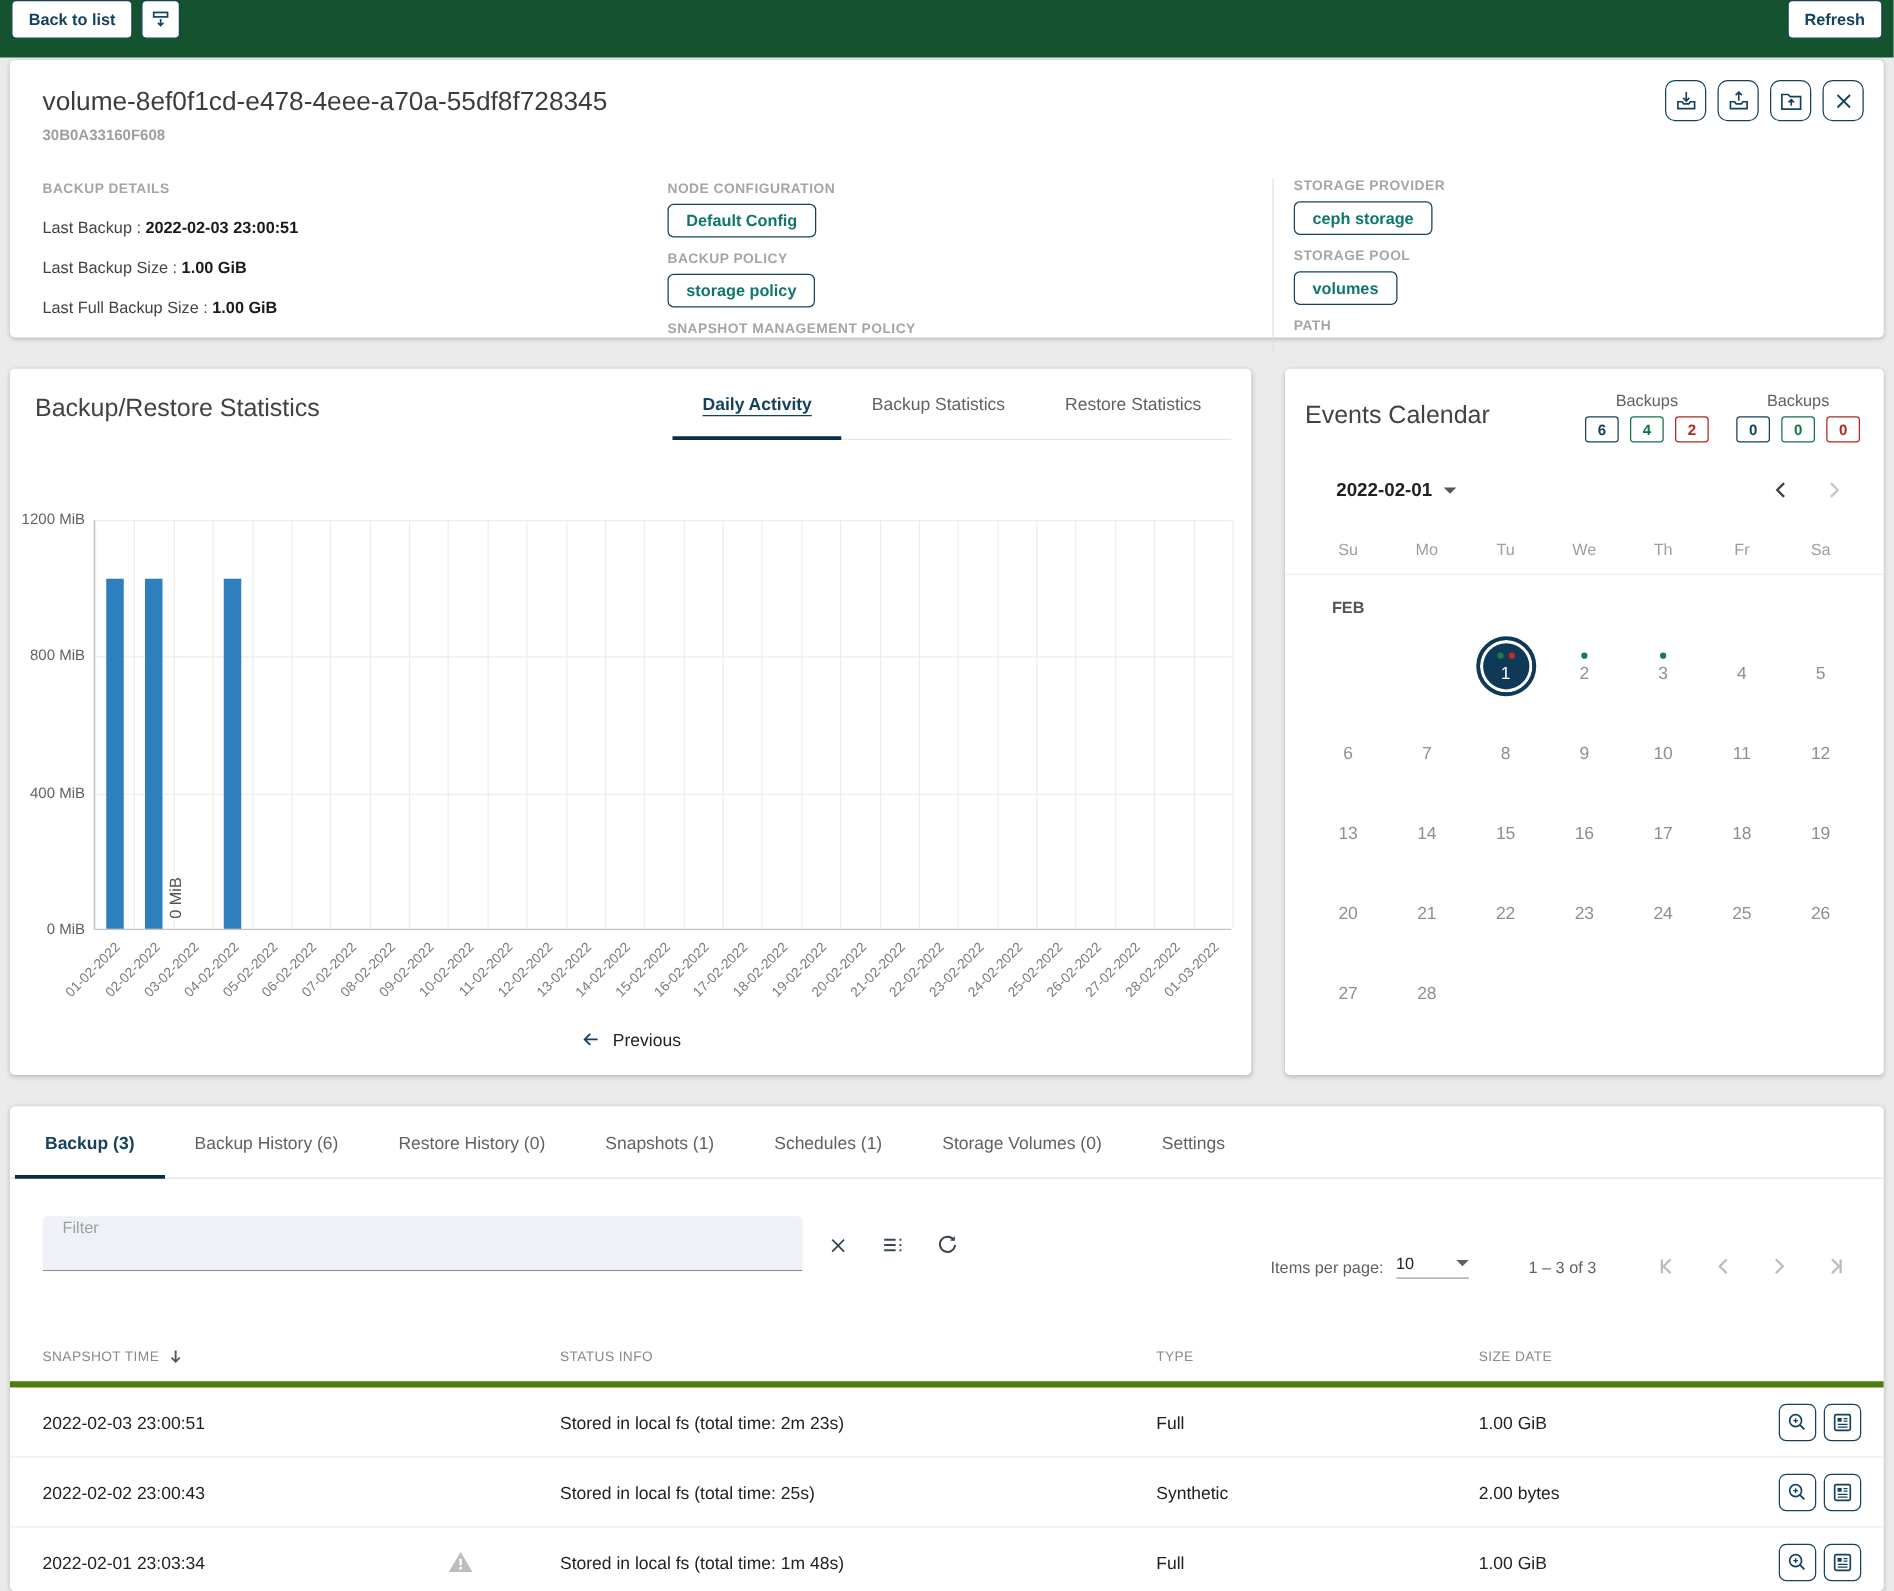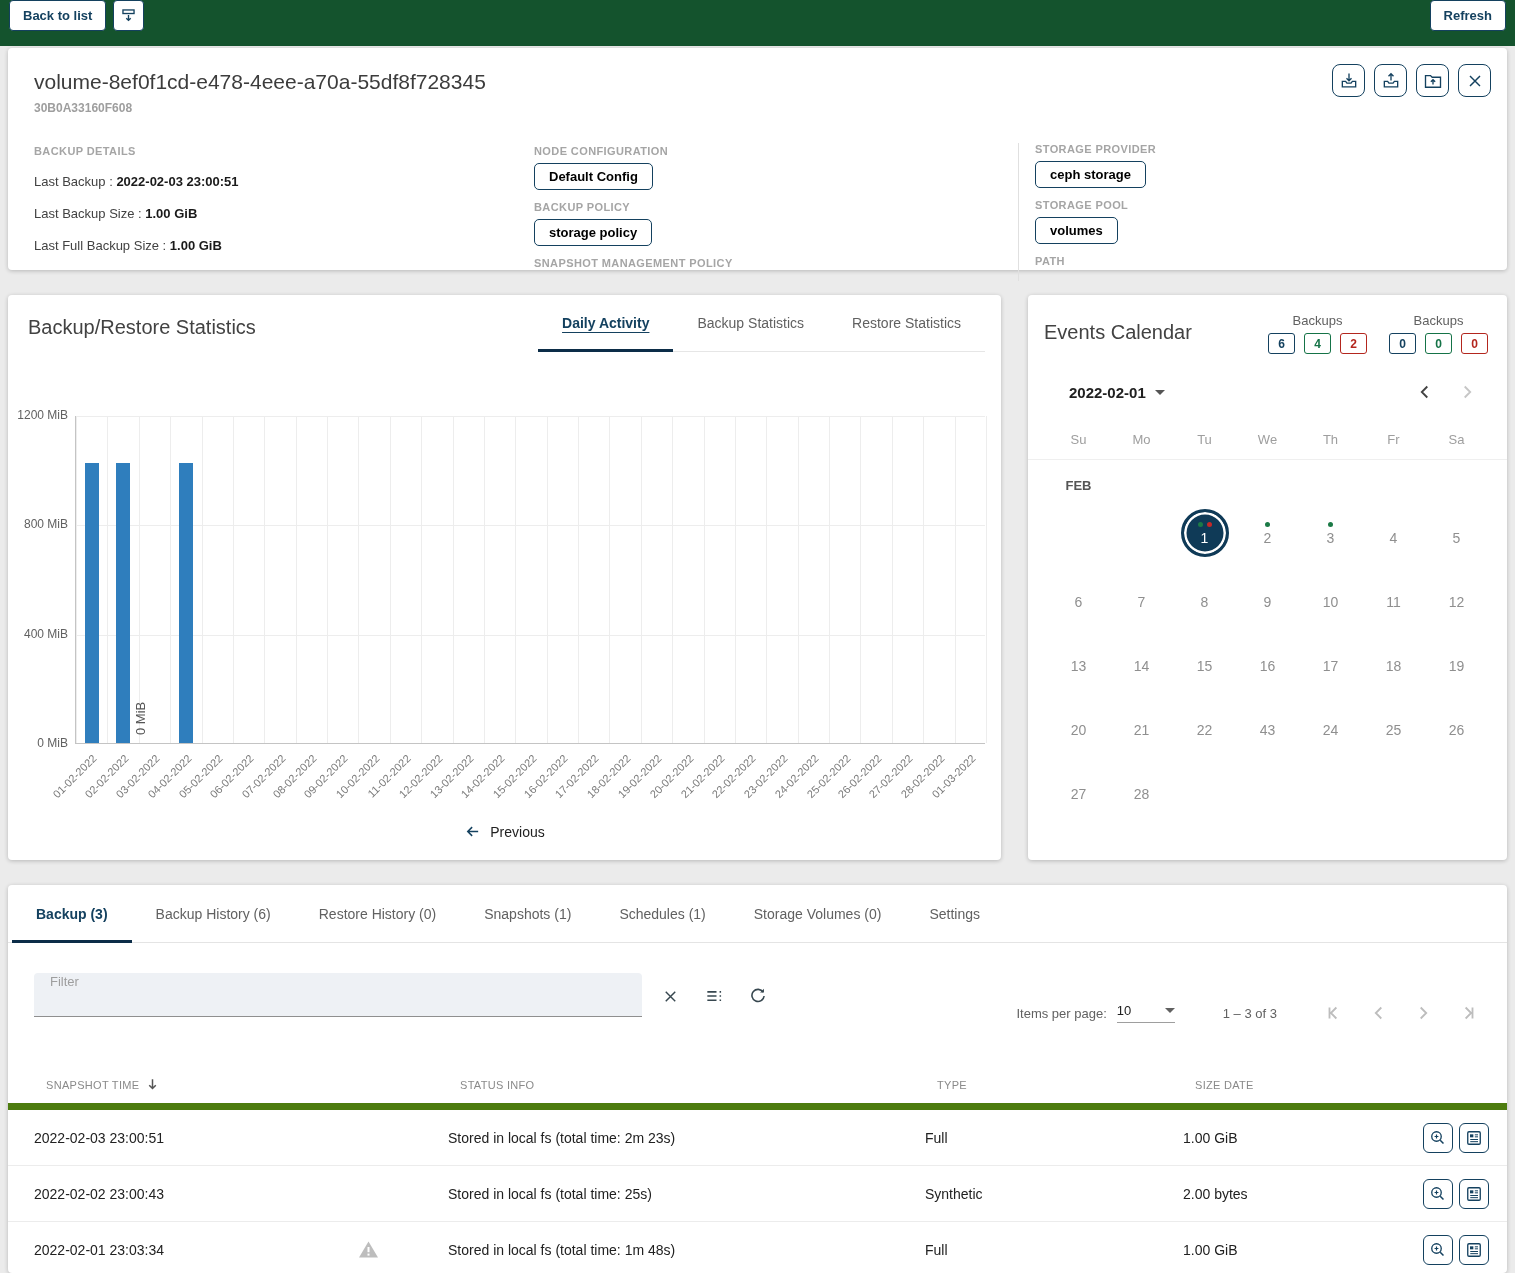--- a/index.html
+++ b/index.html
@@ -31,21 +31,21 @@
   .action-btn{width:33px;height:33px;border:1.5px solid #14415f;border-radius:8px;background:#fff;
               display:flex;align-items:center;justify-content:center;cursor:pointer}
   .vol-id{padding:0 26px;font-size:12px;font-weight:bold;color:#9e9e9e;margin-top:4px}
   .vol-cols{display:flex;padding:30px 26px 0}
   .col-backup-details{width:500px}
   .col-node{width:484px}
   .col-storage{border-left:1px solid #e0e0e0;padding-left:16px;flex:1;margin-top:-2px;padding-bottom:14px}
   .sec-label{font-size:11px;font-weight:bold;color:#a5a5a5;letter-spacing:.4px}
   .detail-row{font-size:13px;color:#424242;margin-top:17px}
   .detail-row b{color:#1a1a1a}
-  .chip{display:inline-block;border:1.5px solid #14415f;border-radius:5px;color:#000000;font-weight:bold;
+  .chip{display:inline-block;border:1.5px solid #14415f;border-radius:5px;color:#0f766e;font-weight:bold;
         font-size:13px;padding:5px 14px;margin:6px 0 9px;cursor:pointer;background:#fff}
   .mt8{margin-top:2px}
 
   
   .stats-head{display:flex;align-items:stretch;height:57px;padding:0 16px 0 20px}
   .stats-title{font-size:20px;font-weight:normal;color:#424242;align-self:center;margin:8px 0 0}
   .stats-tabs{margin-left:auto;display:flex;border-bottom:1px solid #e6e6e6}
   .tab{position:relative;display:flex;align-items:center;padding:0 24px;font-size:14px;color:#616161;cursor:pointer}
   .tab.active{color:#14415f;font-weight:bold;text-decoration:underline;text-underline-offset:4px}
   .tab.active::after{content:"";position:absolute;left:0;right:0;bottom:-1px;height:3px;background:#0c2d48}
@@ -102,21 +102,21 @@
   .filter-wrap input{border:0;background:transparent;outline:0;font-size:13px;width:100%;font-family:inherit;color:#212121}
   .filter-wrap input::placeholder{color:#9e9e9e}
   .toolbar-icons{display:flex;gap:16px;margin-left:14px;margin-top:9px}
   .tool-btn{width:28px;height:28px;display:flex;align-items:center;justify-content:center;background:none;border:none;padding:0;cursor:pointer}
   .pager{margin-left:auto;display:flex;align-items:center;font-size:13px;color:#616161;margin-top:26px}
   .ipp-value{display:inline-flex;align-items:center;justify-content:space-between;width:58px;
              border-bottom:1px solid #9e9e9e;padding-bottom:4px;margin-left:10px;color:#212121;cursor:pointer}
   .range{margin:0 44px 0 48px;color:#616161}
   .pg-btns{display:flex;gap:16px}
   .tbl-head{display:grid;grid-template-columns:314px 100px 477px 250px 240px 1fr;align-items:center;
-            height:44px;margin-top:39px;border-bottom:7px solid #4d7c0f;padding-left:38px;
+            height:44px;margin-top:39px;border-bottom:5px solid #4d7c0f;padding-left:26px;
             font-size:11px;color:#8a8a8a;letter-spacing:.3px}
   .th-first{display:flex;align-items:center;gap:6px}
   .tbl-row{display:grid;grid-template-columns:314px 100px 477px 250px 240px 1fr;align-items:center;
            height:56px;border-bottom:1px solid #ececec;padding-left:26px;font-size:14px;color:#212121}
   .cell-warn{display:flex;justify-content:flex-start;padding-left:10px}
   .cell-size{padding-left:8px}
   .cell-actions{display:flex;gap:6px;padding-left:8px}
   .row-btn{width:30px;height:30px;border:1.5px solid #14415f;border-radius:6px;background:#fff;
            display:flex;align-items:center;justify-content:center;cursor:pointer}
 </style>
@@ -450,21 +450,21 @@
       <div class="day">
         <div class="dots"></div>
         <div>21</div>
       </div>
       <div class="day">
         <div class="dots"></div>
         <div>22</div>
       </div>
       <div class="day">
         <div class="dots"></div>
-        <div>43</div>
+        <div>23</div>
       </div>
       <div class="day">
         <div class="dots"></div>
         <div>24</div>
       </div>
       <div class="day">
         <div class="dots"></div>
         <div>25</div>
       </div>
       <div class="day">

